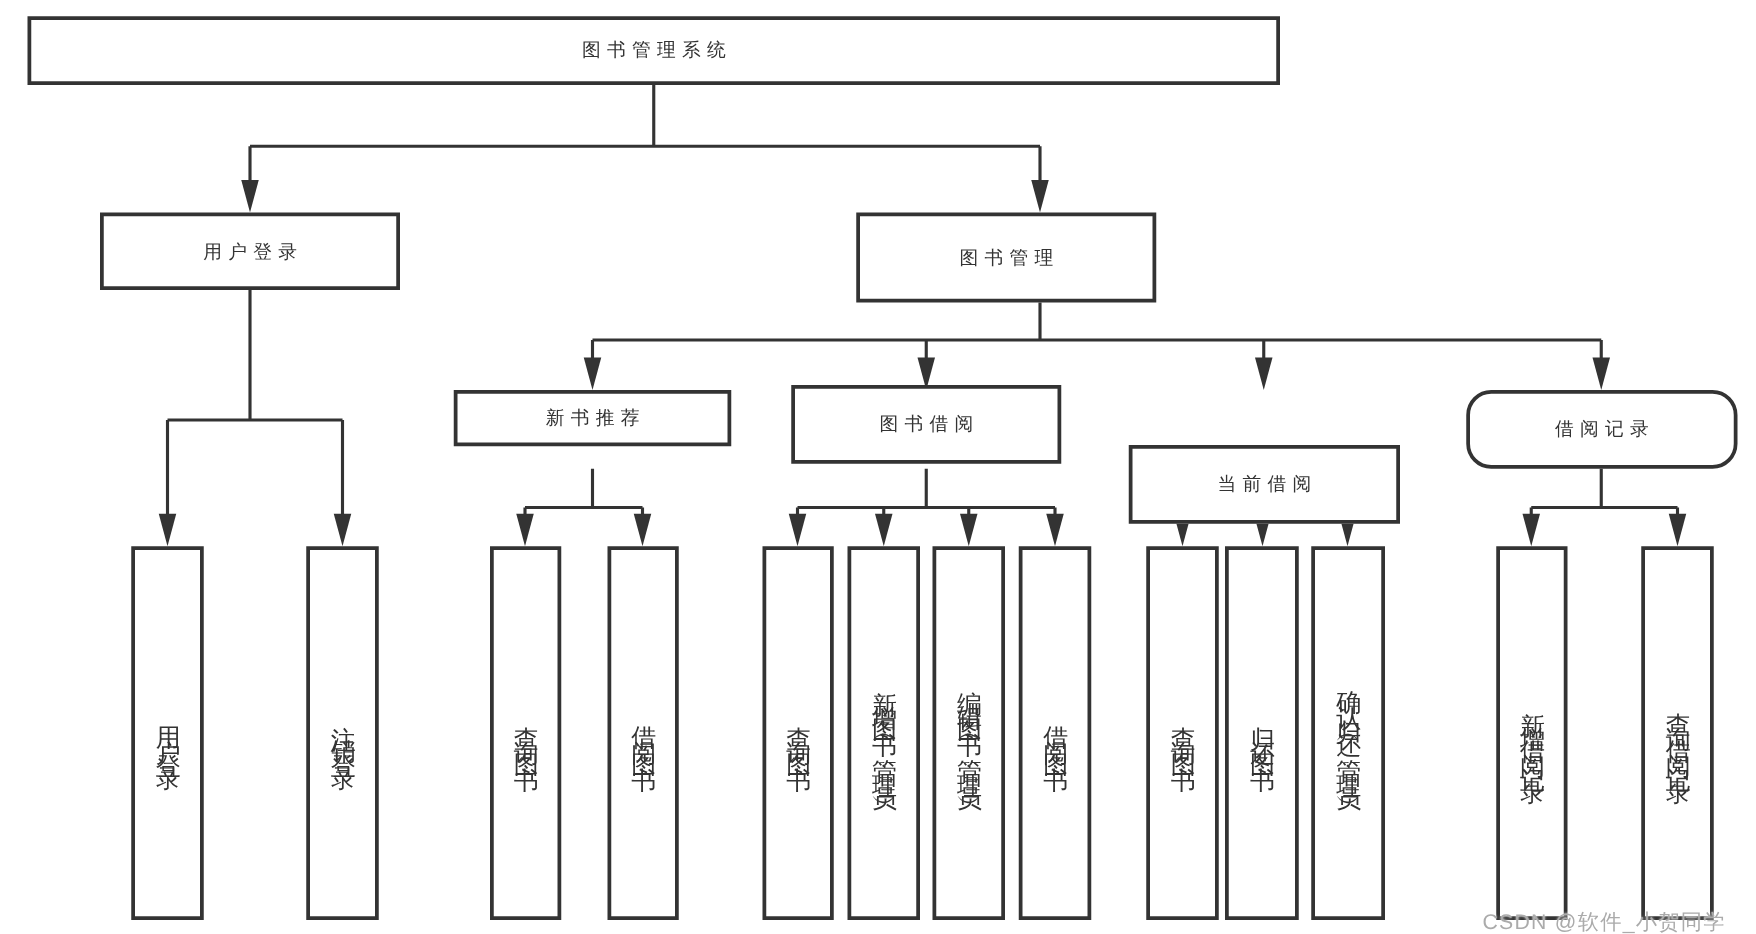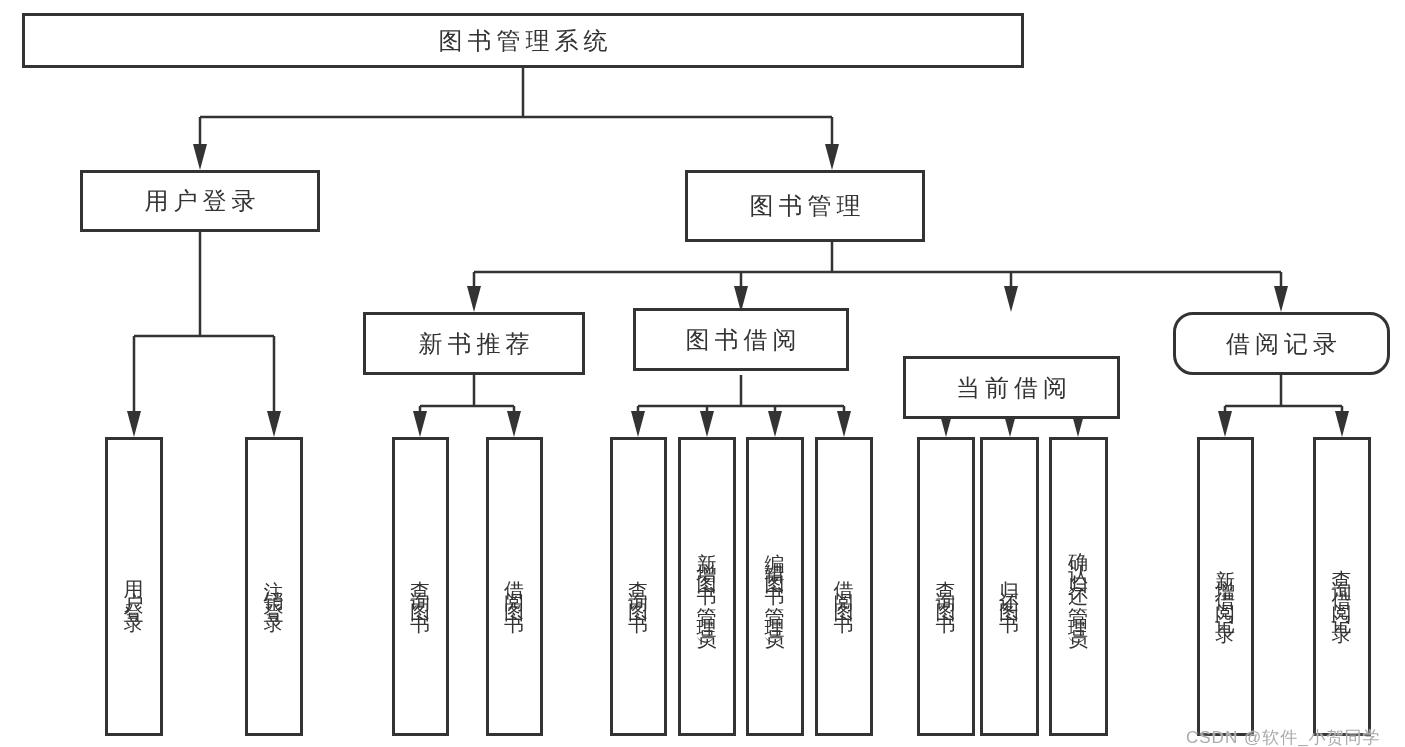--- a/index.html
+++ b/index.html
@@ -13,34 +13,34 @@
   #connectors{position:absolute;left:0;top:0;width:1405px;height:747px;}
   .box{
     position:absolute;
     box-sizing:border-box;
     border:3px solid #333333;
     background:#ffffff;
     display:flex;align-items:center;justify-content:center;
     color:#333333;
   }
   .box.h span{
-    font-size:24px;letter-spacing:5px;line-height:1;
+    font-size:15px;letter-spacing:5px;line-height:1;
     white-space:nowrap;text-indent:5px;
   }
   .box.v span{
     writing-mode:vertical-rl;
     font-size:20px;letter-spacing:11px;line-height:1;
   }
   
   #node-root{left:22px;top:13px;width:1002px;height:55px;}
   
   #node-user-login{left:80px;top:170px;width:240px;height:62px;}
   #node-book-management{left:685px;top:170px;width:240px;height:72px;text-align:right;}
   
-  #node-new-book-recommend{left:363px;top:312px;width:222px;height:63px;}
+  #node-new-book-recommend{left:363px;top:312px;width:222px;height:45px;}
   #node-book-borrow{left:633px;top:308px;width:216px;height:63px;}
   #node-current-borrow{left:903px;top:312px;width:217px;height:63px;margin-top:44px;}
   #node-borrow-record{left:1173px;top:312px;width:217px;height:63px;border-radius:20px;}
   
   .leaf{top:437px;height:299px;}
   #leaf-user-login{left:105px;width:58px;}
   #leaf-logout{left:245px;width:58px;}
   #leaf-query-book-1{left:392px;width:57px;}
   #leaf-borrow-book-1{left:486px;width:57px;}
   #leaf-query-book-2{left:610px;width:57px;}

